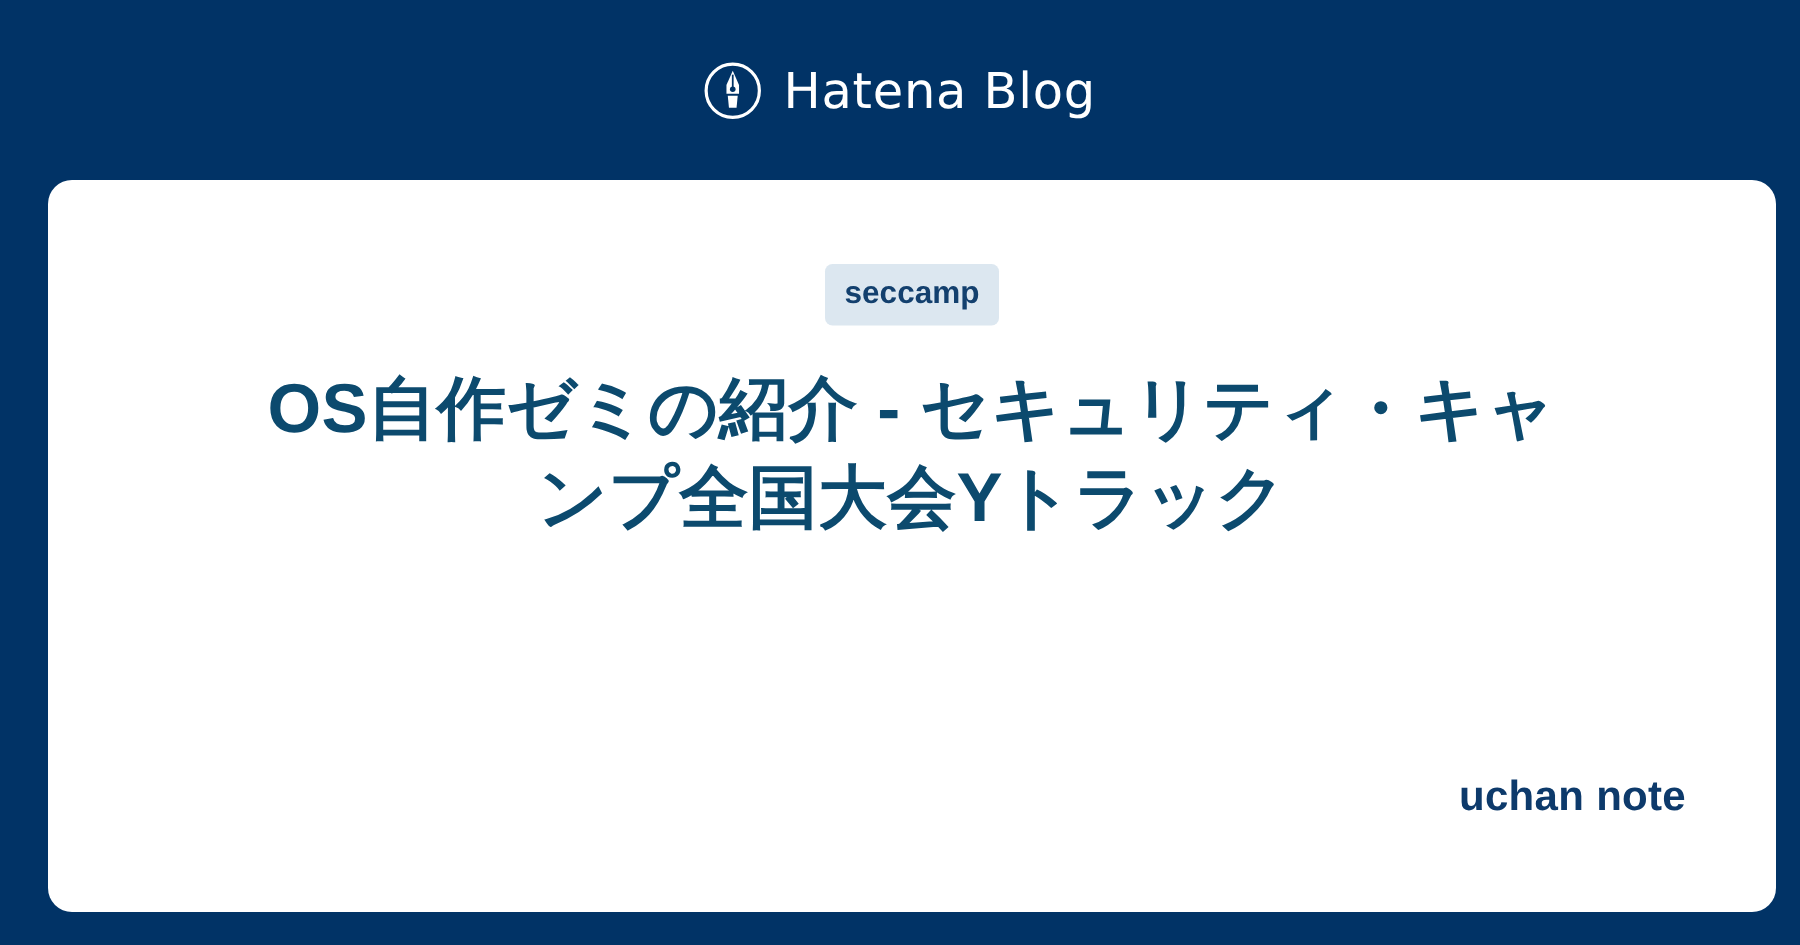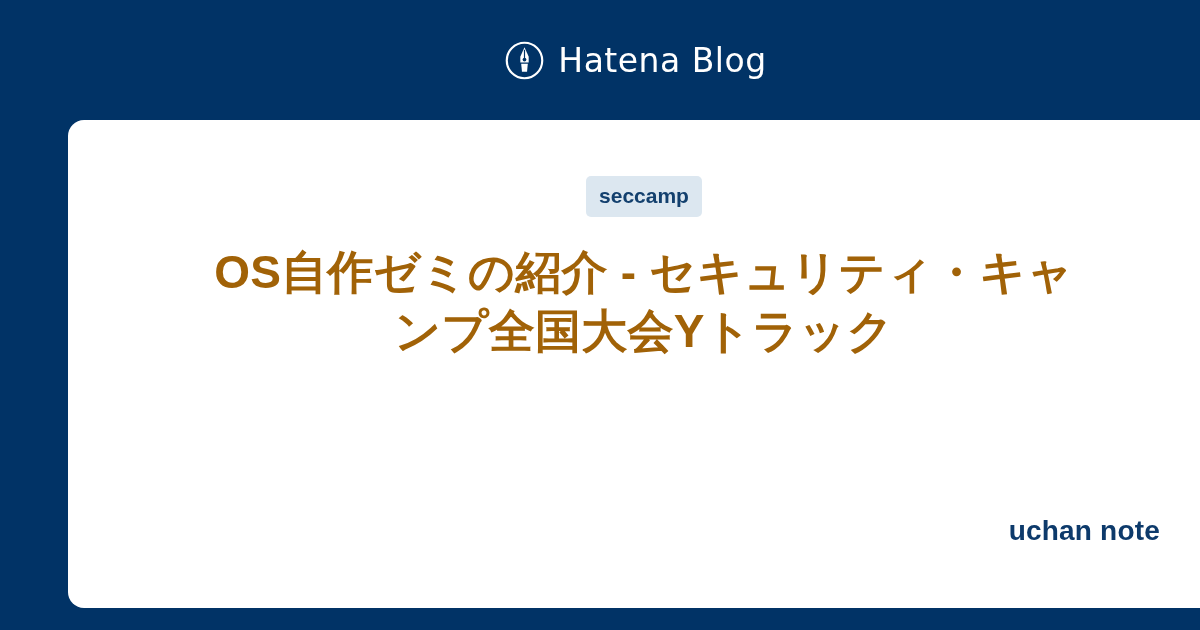--- a/index.html
+++ b/index.html
@@ -14,21 +14,20 @@
     font-family: "Liberation Sans", sans-serif;
     -webkit-font-smoothing: antialiased;
   }
 
   .og-canvas {
     position: relative;
     width: 968px;
     height: 630px;
     background: #013366;
     box-sizing: border-box;
-    margin-left: 36px;
   }
 
   
   .brand-bar {
     position: absolute;
     top: 0;
     left: 0;
     width: 1200px;
     height: 120px;
     display: flex;
@@ -85,21 +84,21 @@
     font-size: 21px;
     font-weight: 700;
     line-height: 1;
     padding: 9px 13px 11px 13px;
     border-radius: 5px;
     white-space: nowrap;
   }
 
   
   .entry-title {
-    color: #a16207;
+    color: #0c4a6e;
     font-size: 46px;
     font-weight: 700;
     line-height: 1.28;
     text-align: center;
     margin: 0;
     max-width: 880px;
     letter-spacing: 0.2px;
     word-break: break-word;
   }
 

